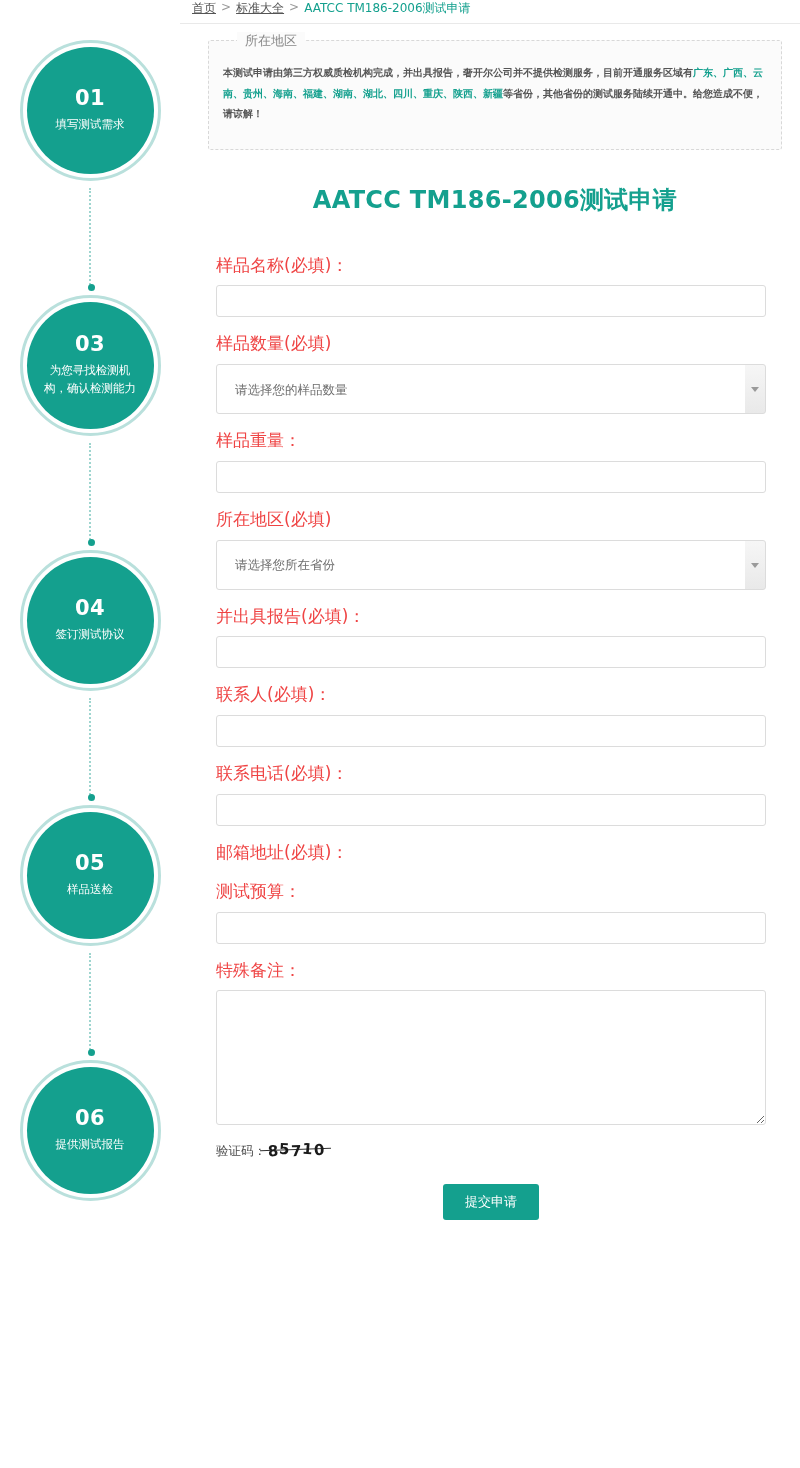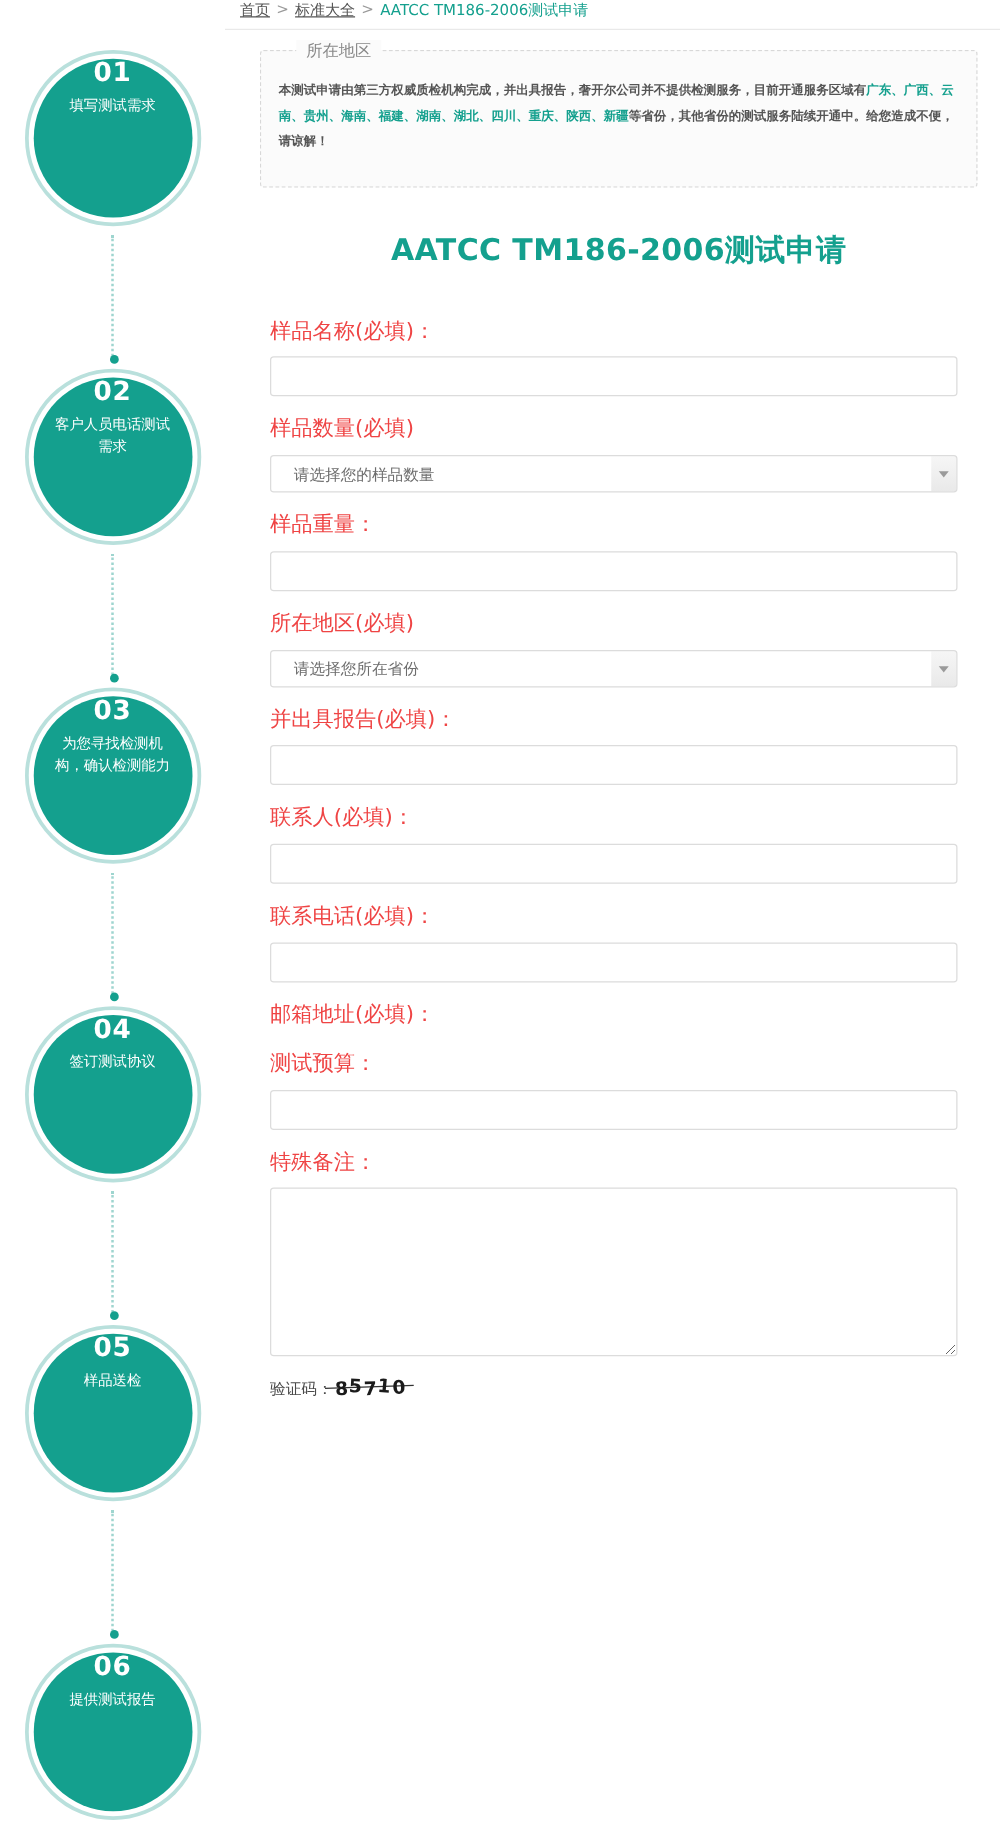--- a/index.html
+++ b/index.html
@@ -47,20 +47,21 @@
   }
   .disc {
     position: absolute;
     left: 7px; top: 7px;
     width: 127px; height: 127px;
     border-radius: 50%;
     background: #14a08e;
     display: flex;
     flex-direction: column;
     align-items: center;
+    justify-content: center;
     color: #ffffff;
     text-align: center;
     padding: 0 16px;
   }
   .step-num {
     font-size: 21px;
     font-weight: bold;
     letter-spacing: 0.5px;
     line-height: 1.1;
     margin-bottom: 6px;
@@ -166,21 +167,21 @@
     border-radius: 3px;
     background: #fff;
     font-size: 12.5px;
     color: #333;
     padding: 0 12px;
     outline: none;
     font-family: "DejaVu Sans", "Liberation Sans", sans-serif;
   }
   .text-input::placeholder, .textarea-input::placeholder { color: #bdbdbd; }
   .select-input {
-    height: 30px;
+    height: 50px;
     padding-left: 18px;
     color: #6d6d6d;
     appearance: none;
     -webkit-appearance: none;
     background-image:
       linear-gradient(#f6f6f6, #e9e9e9);
     background-repeat: no-repeat;
     background-position: right 0 top 0;
     background-size: 20px 100%;
     position: relative;
@@ -267,30 +268,20 @@
       <div class="circle-wrap">
         <div class="ring"></div>
         <div class="disc">
           <div class="step-num">01</div>
           <div class="step-text">填写测试需求</div>
         </div>
       </div>
       <div class="connector"></div>
     </div>
 
-    <div class="step">
-      <div class="circle-wrap">
-        <div class="ring"></div>
-        <div class="disc">
-          <div class="step-num">02</div>
-          <div class="step-text">客户人员电话测试需求</div>
-        </div>
-      </div>
-      <div class="connector"></div>
-    </div>
 
     <div class="step">
       <div class="circle-wrap">
         <div class="ring"></div>
         <div class="disc">
           <div class="step-num">03</div>
           <div class="step-text">为您寻找检测机构，确认检测能力</div>
         </div>
       </div>
       <div class="connector"></div>
@@ -409,17 +400,20 @@
           <label class="field-label">特殊备注：</label>
           <textarea class="textarea-input" placeholder="" style=""></textarea>
         </div>
 
         <div class="captcha-row">
           <span class="captcha-label">验证码：</span>
           <span class="captcha-img"><span class="captcha-strike"></span><span class="d1">8</span><span class="d2">5</span><span class="d3">7</span><span class="d4">1</span><span class="d5">0</span></span>
         </div>
 
 
+        <div class="submit-row">
+          <button class="submit-btn" type="submit">提交申请</button>
+        </div>
 
       </form>
     </div>
   </main>
 </div>
 
 </body></html>

